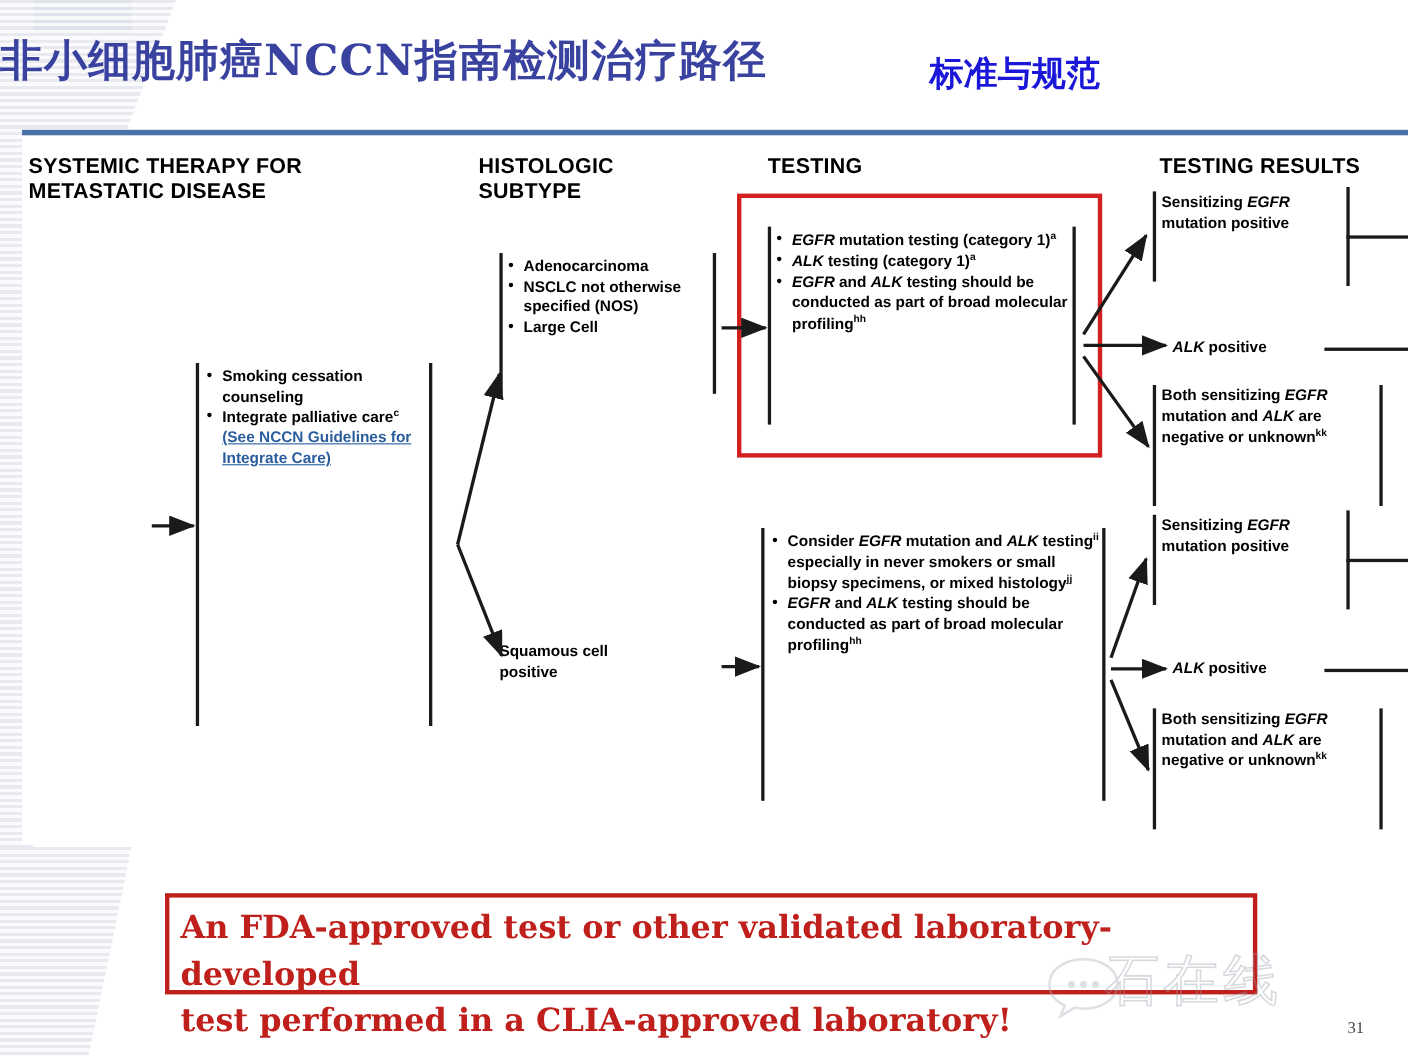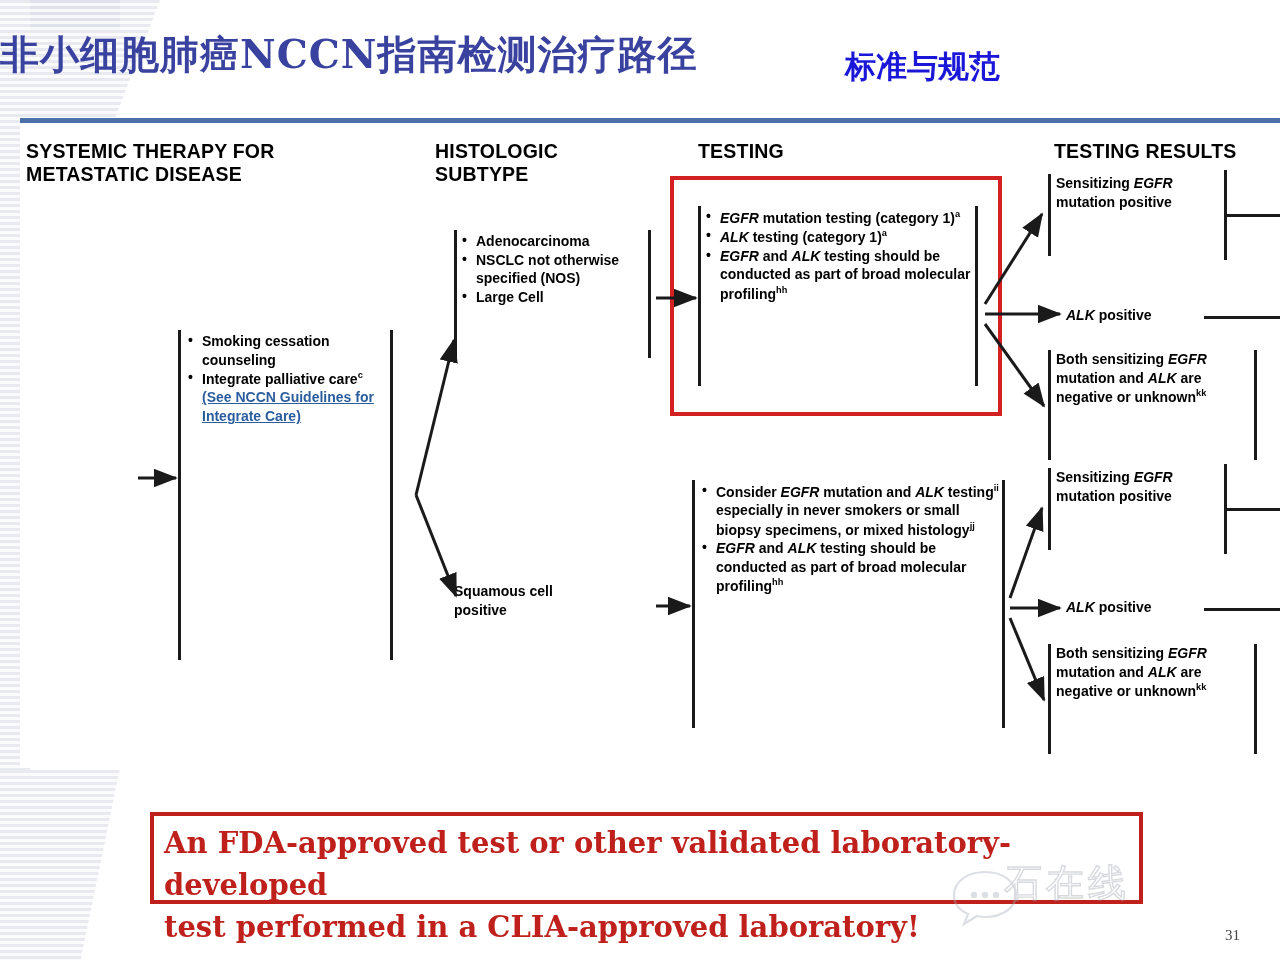--- a/index.html
+++ b/index.html
@@ -171,21 +171,21 @@
     position: absolute;
     left: 958px; top: 852px;
     width: 330px; height: 96px;
     pointer-events: none;
     opacity: 0.40;
   }
   #watermark-text {
     position: absolute;
     left: 46px; top: 6px;
     font-family: "DejaVu Serif", "Liberation Serif", serif;
-    font-size: 38px;
+    font-size: 50px;
     color: transparent;
     -webkit-text-stroke: 1.4px #9aa0ab;
     white-space: nowrap;
     letter-spacing: 4px;
   }
 
   
   #page-number {
     position: absolute;
     right: 40px; bottom: 16px;

